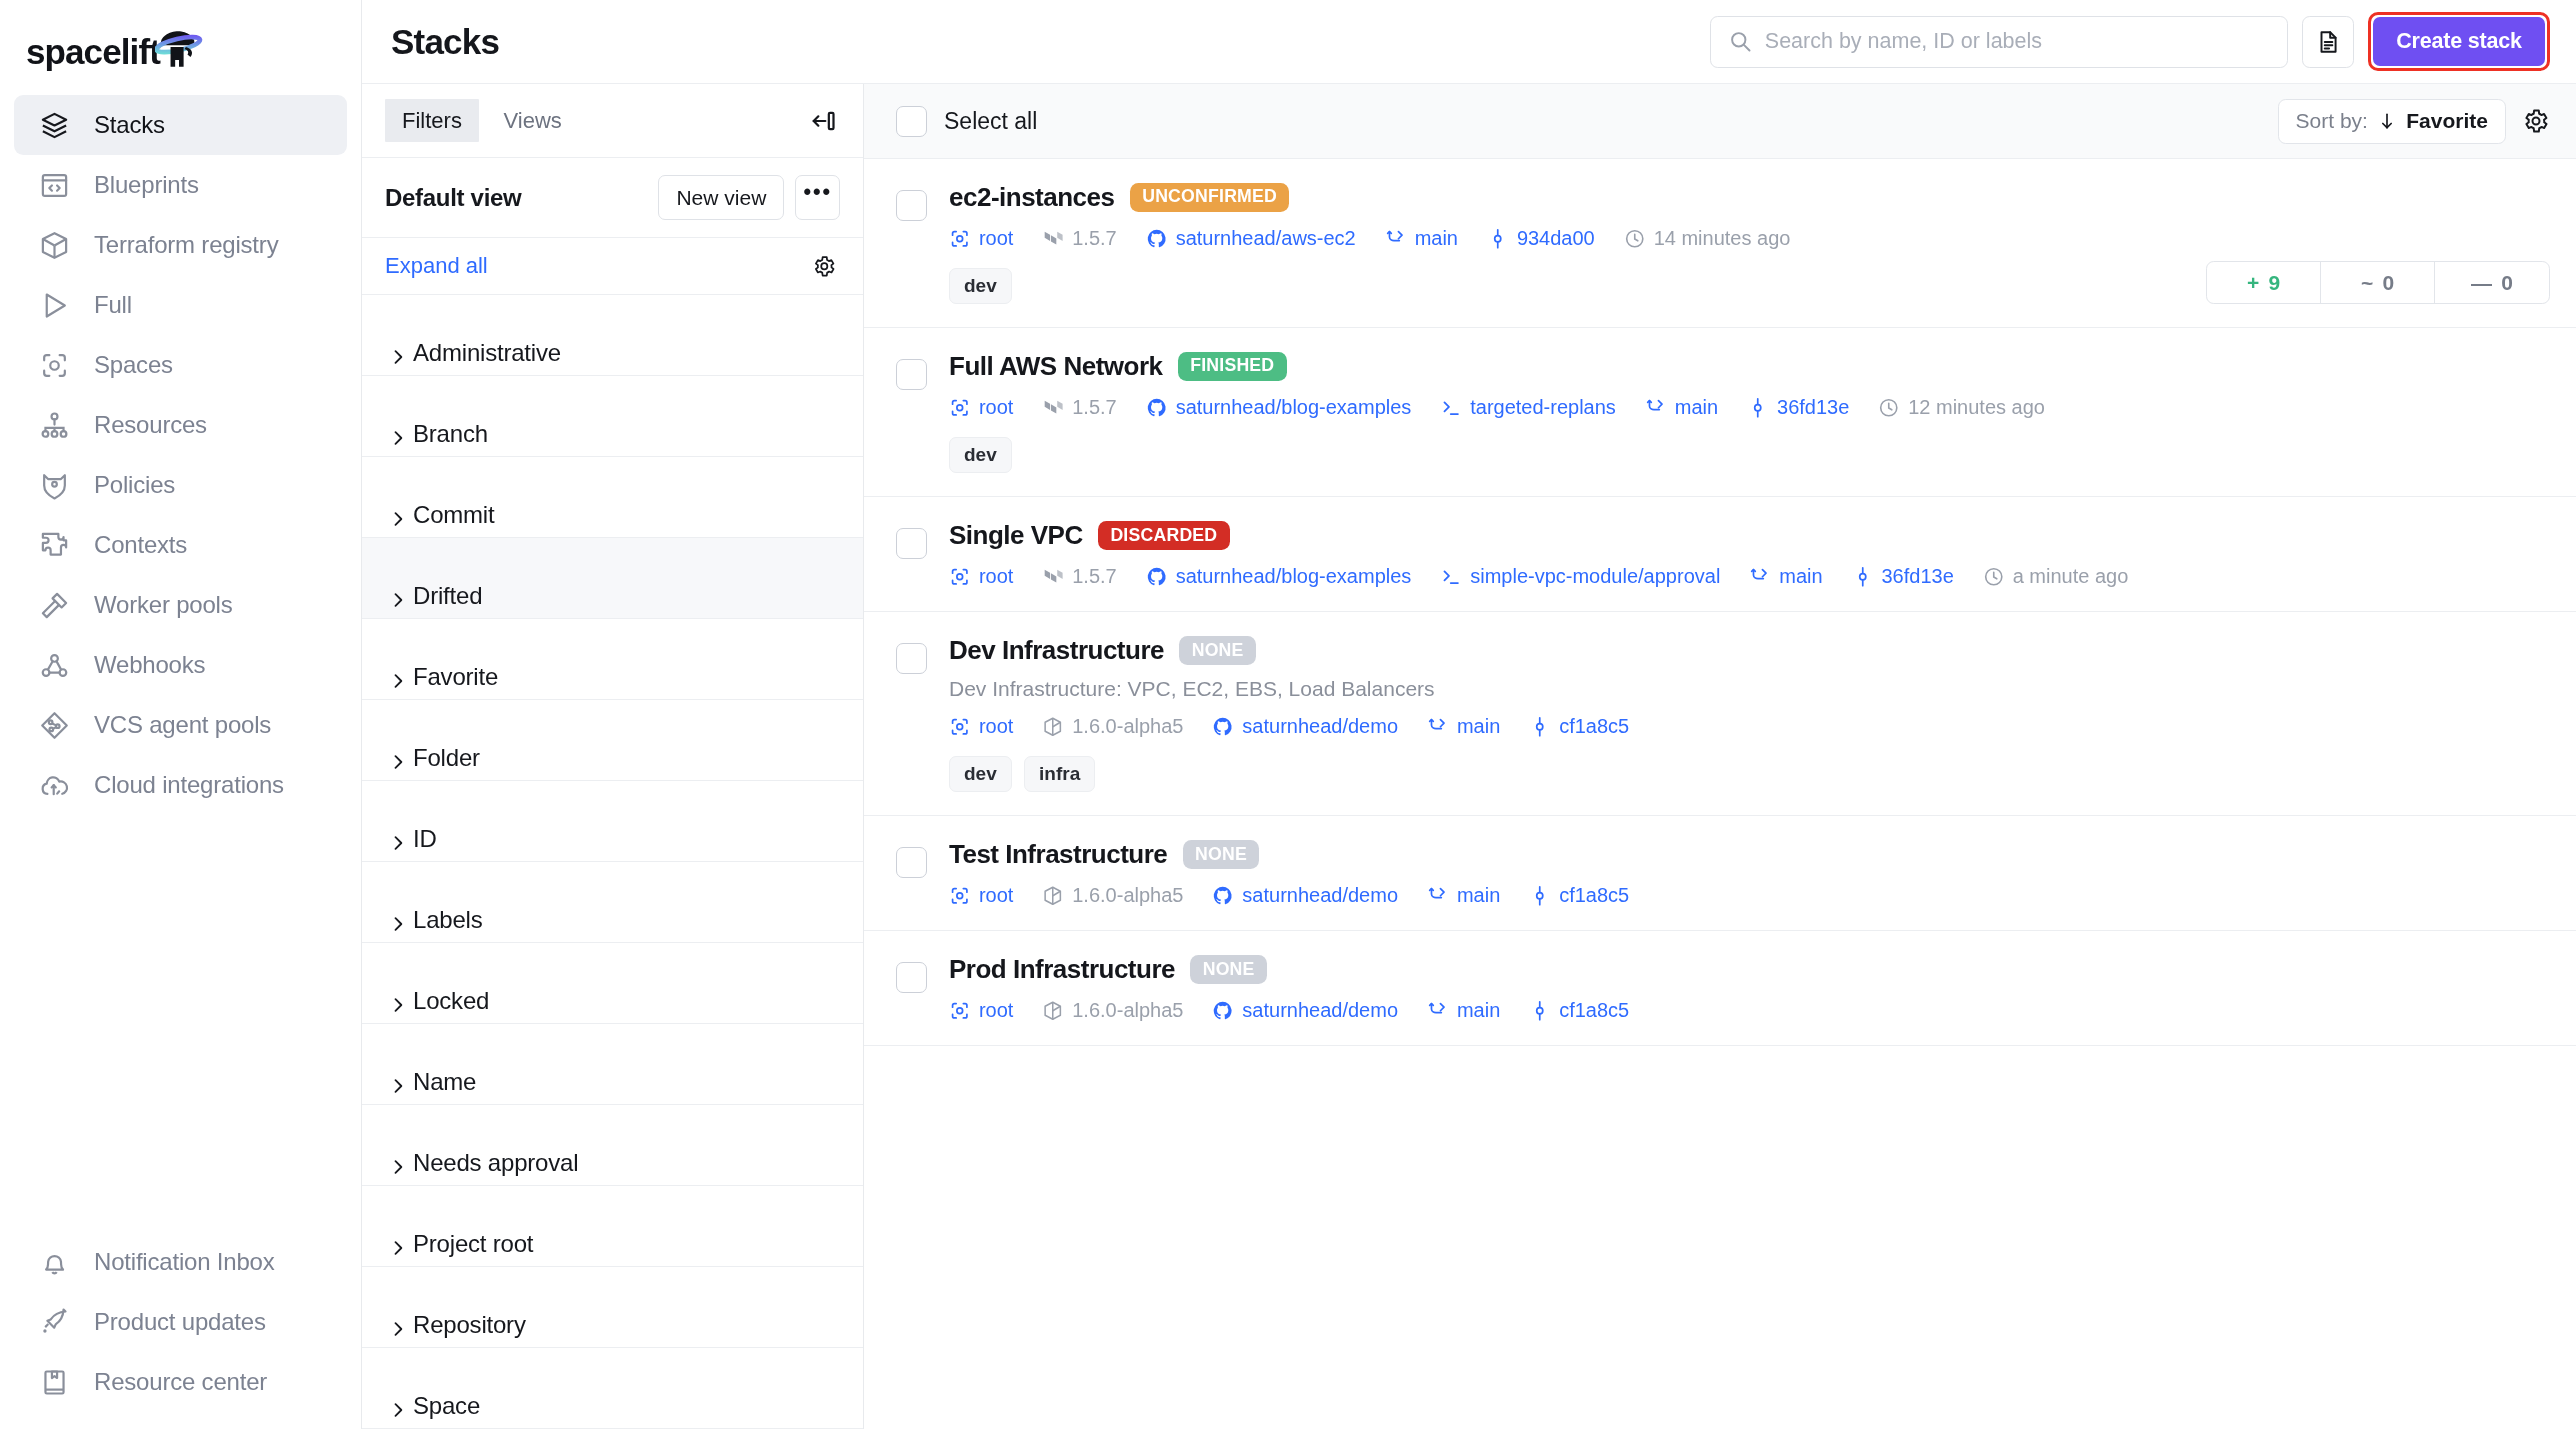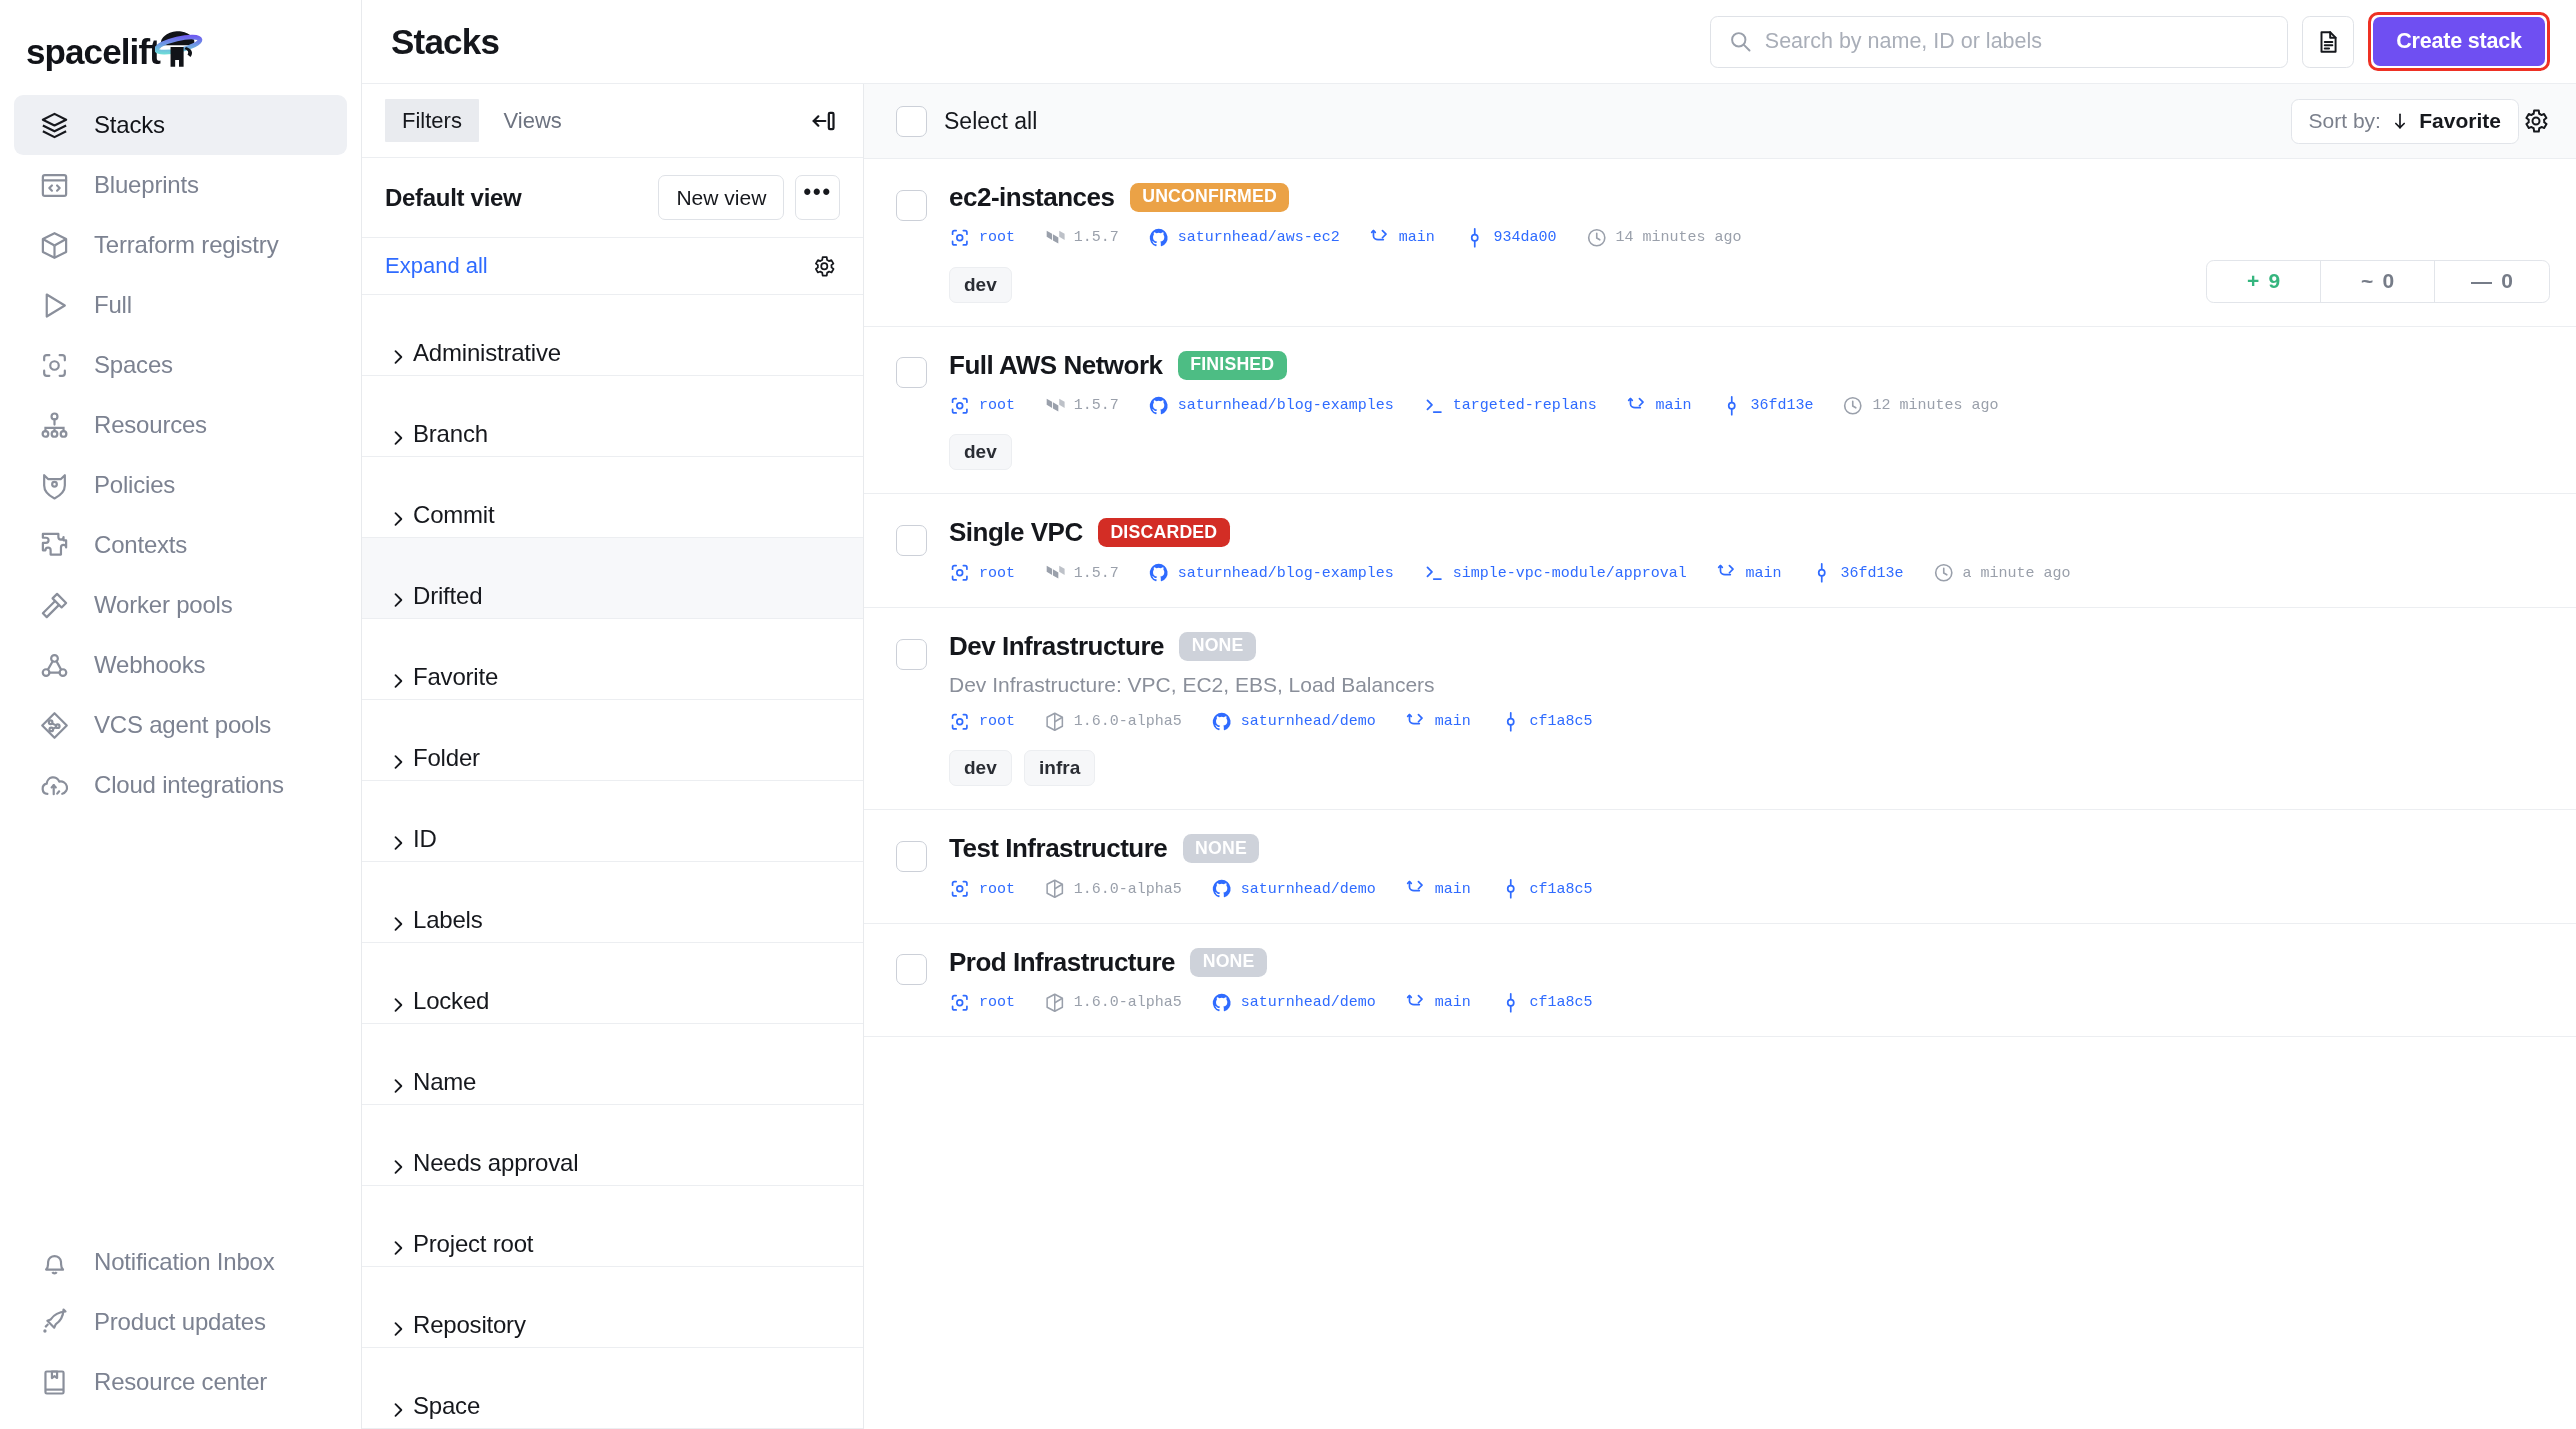--- a/index.html
+++ b/index.html
@@ -125,21 +125,21 @@
   .stacks { flex: 1; display: flex; flex-direction: column; min-width: 0; background:#fff;}
   .stacks-head {
     height: 75px; display: flex; align-items: center; padding: 0 26px 0 32px;
     background: #f9fafb; border-bottom: 1.5px solid #eceef1; flex:0 0 75px;
   }
   .cbox {
     width: 31px; height: 31px; border: 1.5px solid #ccd0d8; border-radius: 7px;
     background: #fff; flex: 0 0 31px; cursor: pointer;
   }
   .select-all-lbl { font-size: 23px; color: #16181d; margin-left: 17px; }
-  .head-right { margin-left: auto; display: flex; align-items: center; gap: 3px; }
+  .head-right { margin-left: auto; display: flex; align-items: center; gap: 16px; }
   .sortby {
     border: 1.5px solid #e2e5ea; border-radius: 7.7px; background:#fff;
     height: 45px; padding: 0 17px; display: flex; align-items: center; gap: 9.2px;
     font-size: 21px; cursor: pointer;
   }
   .sortby .lab { color: #7b808c; }
   .sortby .val { color: #16181d; font-weight: 600; }
 
   .stack-rows { flex: 1; overflow: hidden; }
   .stack-row {
@@ -149,21 +149,21 @@
   .row-cb { padding-top: 7.7px; margin-right: 17px; }
   .row-main { flex: 1; min-width: 0; }
   .row-title-line { display: flex; align-items: center; gap: 15.4px; }
   .stack-name { font-size: 26px; font-weight: 700; color: #15171c; letter-spacing: -0.5px;}
   .badge {
     border-radius: 8.4px; padding: 5.4px 12.3px 6.1px; font-size: 17.7px;
     font-weight: 700; color: #fff; letter-spacing: 0.2px; line-height: 1;
   }
   .stack-desc { font-size: 21px; color: #8a8f9a; margin-top: 10.7px; }
   .meta-line { display: flex; align-items: center; gap: 29px; margin-top: 14px; flex-wrap: nowrap;}
-  .meta { display: flex; align-items: center; gap: 8.4px; font-size: 15px; white-space: nowrap; font-family: Liberation Mono, monospace;}
+  .meta { display: flex; align-items: center; gap: 8.4px; font-size: 20px; white-space: nowrap;}
   .meta.link { color: #2f6bff; cursor: pointer; }
   .meta.mute { color: #9aa0ab; }
   .tags { display: flex; gap: 12.3px; margin-top: 18px; }
   .tag {
     background: #f6f7f9; border: 1.5px solid #eceef1; border-radius: 7px;
     font-size: 19px; color: #2a2d34; padding: 6.1px 14px; font-weight: 600;
   }
   .counters {
     position: absolute; right: 26px; bottom: 23px;
     display: flex; border: 1.5px solid #e2e5ea; border-radius: 7.7px; overflow: hidden;

